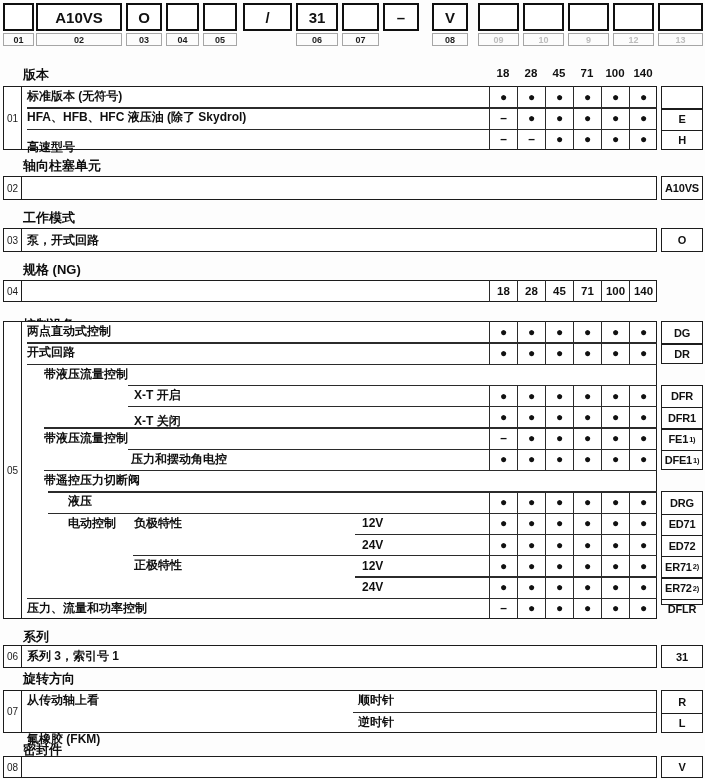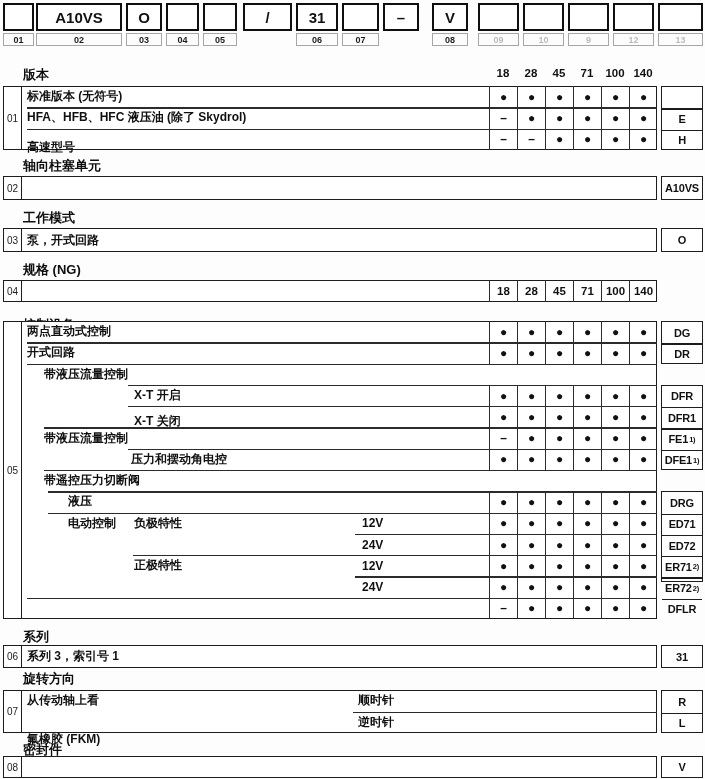--- a/index.html
+++ b/index.html
@@ -160,20 +160,21 @@
   <div class="rlabel" style="left:131px;top:448.7px;height:21.3px">压力和摆动角电控</div>
   <div class="rlabel" style="left:44px;top:470px;height:21.3px">带遥控压力切断阀</div>
   <div class="rlabel" style="left:68px;top:491.3px;height:21.3px">液压</div>
   <div class="rlabel" style="left:68px;top:512.6px;height:21.3px">电动控制</div>
   <div class="rlabel" style="left:134px;top:512.6px;height:21.3px">负极特性</div>
   <div class="rlabel" style="left:362px;top:512.6px;height:21.3px">12V</div>
   <div class="rlabel" style="left:362px;top:533.9px;height:21.3px">24V</div>
   <div class="rlabel" style="left:134px;top:555.1px;height:21.3px">正极特性</div>
   <div class="rlabel" style="left:362px;top:555.1px;height:21.3px">12V</div>
   <div class="rlabel" style="left:362px;top:576.4px;height:21.3px">24V</div>
+  <div class="rlabel" style="left:27px;top:597.7px;height:21.3px">压力、流量和功率控制</div>
 
   <div class="sep" style="left:27px;top:342.3px;width:630px"></div>
   <div class="sep" style="left:27px;top:363.6px;width:630px"></div>
   <div class="sep" style="left:128px;top:384.9px;width:529px"></div>
   <div class="sep" style="left:128px;top:406.1px;width:529px"></div>
   <div class="sep" style="left:44px;top:427.4px;width:613px"></div>
   <div class="sep" style="left:128px;top:448.7px;width:529px"></div>
   <div class="sep" style="left:44px;top:470px;width:613px"></div>
   <div class="sep" style="left:48px;top:491.3px;width:609px"></div>
   <div class="sep" style="left:48px;top:512.6px;width:609px"></div>
@@ -300,21 +301,21 @@
         <sup>1)</sup>
       </div>
     <div class="crow" style="top:63.8px;height:21.3px">
         <span>DFE1</span>
         <sup>1)</sup>
       </div>
     <div class="cline" style="top:21.2px"></div>
     <div class="cline" style="top:42.5px"></div>
     <div class="cline" style="top:63.8px"></div>
   </div>
-  <div class="codebox" style="top:491.3px;height:91px">
+  <div class="codebox" style="top:491.3px;height:114px">
     <div class="crow" style="top:0;height:21.3px">
         <span>DRG</span>
       </div>
     <div class="crow" style="top:21.3px;height:21.3px">
         <span>ED71</span>
       </div>
     <div class="crow" style="top:42.6px;height:21.3px">
         <span>ED72</span>
       </div>
     <div class="crow" style="top:63.8px;height:21.3px">

